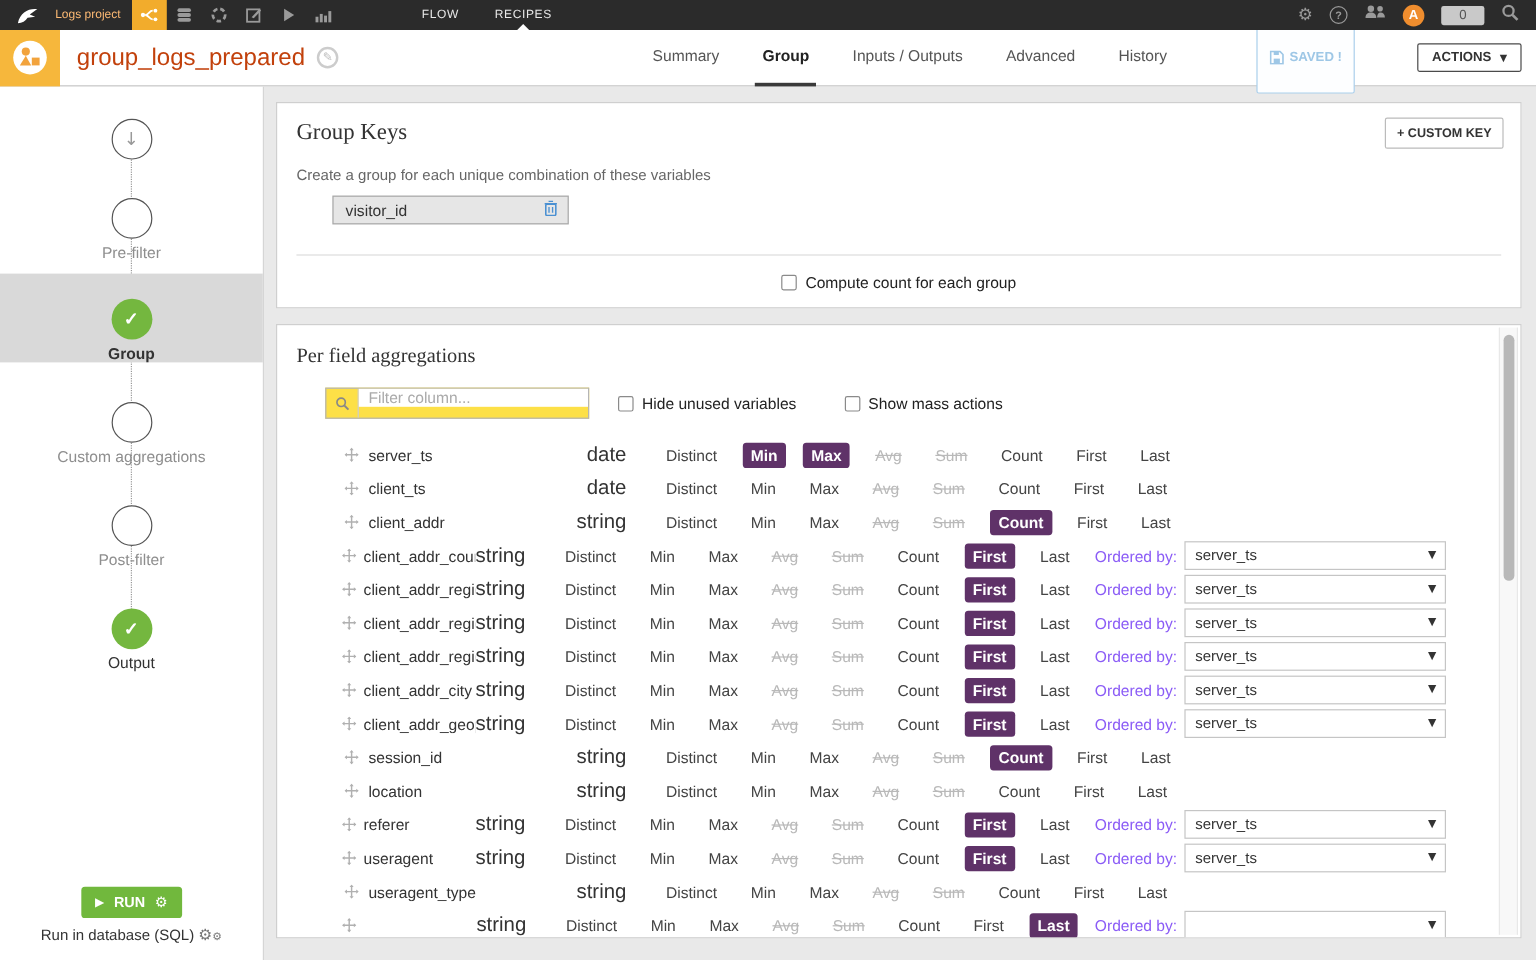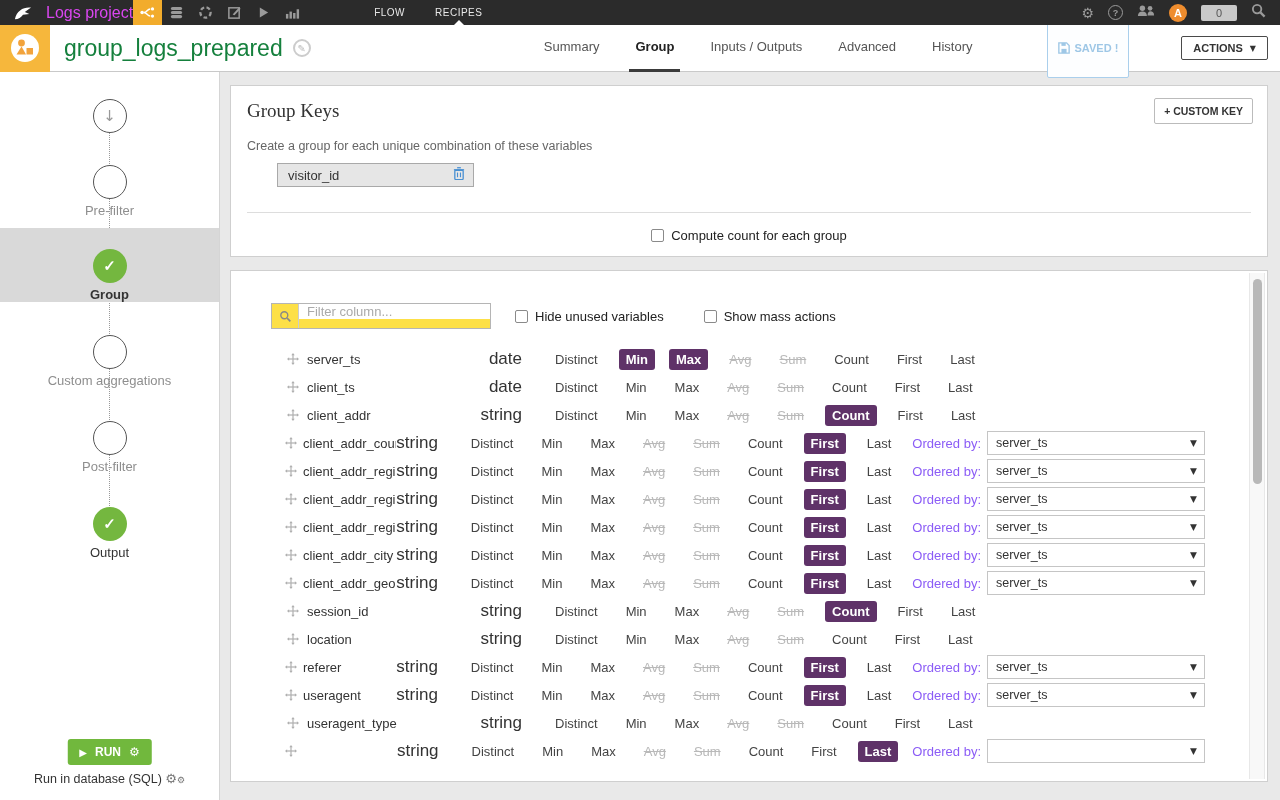--- a/index.html
+++ b/index.html
@@ -3,37 +3,37 @@
 <meta charset="utf-8">
 <style>
   * { box-sizing: border-box; margin: 0; padding: 0; }
   html,body { width:1280px; height:800px; overflow:hidden; }
   body { font-family:"Liberation Sans", sans-serif; background:#e9e9e9; color:#333; }
   .icon { font-family:"DejaVu Sans", sans-serif; }
 
   
   .topbar { height:25px; background:#2b2b2b; display:flex; align-items:center; position:relative; z-index:5; }
   .logo { width:46px; height:25px; display:flex; align-items:center; justify-content:center; }
-  .project-name { color:#d946ef; font-size:16px; margin-right:0; white-space:nowrap; }
+  .project-name { color:#fdba74; font-size:10px; margin-right:10px; white-space:nowrap; }
   .navicons { display:flex; align-items:center; height:25px; }
   .navtile { width:29px; height:25px; display:flex; align-items:center; justify-content:center; color:#9a9a9a; }
   .navtile.active { background:#f2ac2c; color:#fff; }
   .topmenu { display:flex; margin-left:52px; height:25px; }
   .topmenu-item { position:relative; color:#e8e8e8; font-size:10px; letter-spacing:.5px; padding:0 15px; display:flex; align-items:center; cursor:pointer; }
   .topmenu-item.active::after { content:""; position:absolute; bottom:0; left:50%; margin-left:-5px; border-left:5px solid transparent; border-right:5px solid transparent; border-bottom:5px solid #fff; }
   .topbar-right { margin-left:auto; display:flex; align-items:center; gap:14px; padding-right:14px; color:#9a9a9a; }
   .help-circle { width:15px; height:15px; border:1.5px solid #9a9a9a; border-radius:50%; font-size:9px; font-weight:bold; display:flex; align-items:center; justify-content:center; }
   .avatar { width:18px; height:18px; border-radius:50%; background:#ef8d2e; color:#fff; font-size:11px; font-weight:bold; display:flex; align-items:center; justify-content:center; }
   .counter-box { width:36px; height:16px; background:#c9c9c9; border-radius:2px; color:#555; font-size:11px; display:flex; align-items:center; justify-content:center; }
   .gear-glyph { font-size:14px; line-height:1; }
 
   
   .header { height:47px; background:#fff; border-bottom:1px solid #c9c9c9; display:flex; align-items:center; position:relative; z-index:4; }
   .recipe-icon { width:50px; height:47px; background:#f6b73c; display:flex; align-items:center; justify-content:center; flex:none; }
-  .page-title { font-size:23px; color:#15803d; margin-left:14px; white-space:nowrap; }
+  .page-title { font-size:20px; color:#c2410c; margin-left:14px; white-space:nowrap; }
   .edit-circle { width:18px; height:18px; border:2px solid #ccc; border-radius:50%; color:#bbb; font-size:10px; display:flex; align-items:center; justify-content:center; margin-left:10px; }
   .tabs { display:flex; height:47px; margin-left:auto; }
   .tab { height:100%; display:flex; align-items:center; padding:0 6px; margin:0 12px; font-size:13px; color:#555; cursor:pointer; border-bottom:3px solid transparent; }
   .tab.active { color:#222; font-weight:bold; border-bottom-color:#3a3a3a; }
   .saved-btn { margin-left:56px; border:1px solid #aacfec; background:#fdfeff; color:#9ec7e6; font-size:11px; font-weight:bold; padding:23px 10px; border-radius:2px; display:flex; align-items:center; gap:5px; white-space:nowrap; }
   .actions-btn { margin-left:52px; margin-right:12px; border:1px solid #4a4a4a; background:#fff; color:#333; font-size:11px; font-weight:bold; padding:5px 11px; border-radius:2px; display:flex; align-items:center; gap:7px; white-space:nowrap; }
 
   
   .sidebar { position:absolute; left:0; top:72px; bottom:0; width:220px; background:#fff; border-right:1px solid #d5d5d5; }
   .step-line { position:absolute; left:109px; top:44px; height:408px; border-left:1px dotted #999; }
@@ -258,20 +258,21 @@
         </div>
       </div>
     <div class="gk-divider"></div>
     <div class="gk-count-row">
       <span class="checkbox"></span>
       <span>Compute count for each group</span>
     </div>
   </div>
 
   <div class="panel panel-agg">
+    <div class="panel-title" style="font-size:17px;">Per field aggregations</div>
     <div class="agg-filter-row">
       <span class="filter-box">
         <span class="mag">
           <svg width="13" height="13" viewBox="0 0 16 16">
               <circle cx="6.5" cy="6.5" r="4.3" fill="none" stroke="#888" stroke-width="1.7"></circle>
               <line x1="10" y1="10" x2="14" y2="14" stroke="#888" stroke-width="2"></line>
             </svg>
         </span>
         <input placeholder="Filter column..." style="">
       </span>

